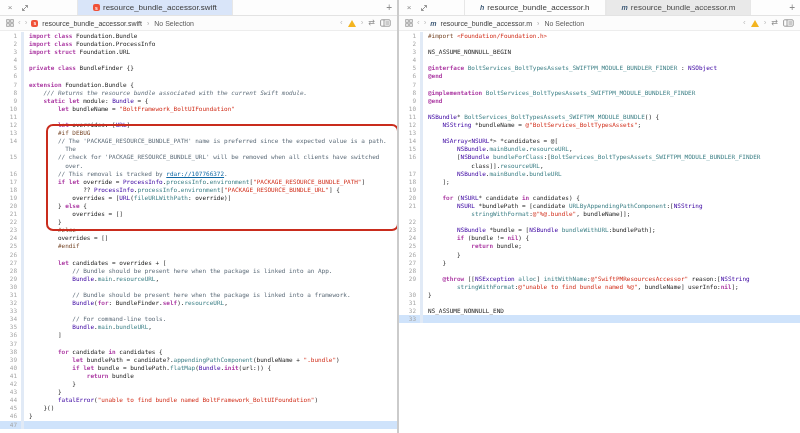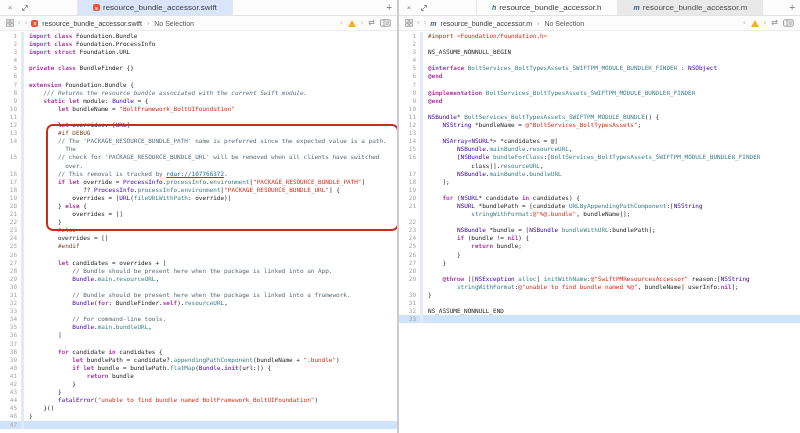--- a/index.html
+++ b/index.html
@@ -9,21 +9,21 @@
   #pane-left{left:0;width:397px;}
   #divider{position:absolute;left:397px;top:0;width:2px;height:433px;background:#cbcbcb;}
   #pane-right{left:399px;width:401px;}
 
   
   .tabbar{height:15px;display:flex;align-items:center;border-bottom:1px solid #e3e3e3;
           background:#fdfdfd;padding:0 5px;gap:5px;}
   .winbtn{width:10px;height:10px;display:inline-flex;align-items:center;justify-content:center;
           color:#8a8a8a;font-size:8px;cursor:default;flex:none;}
   .tabs{display:flex;height:15px;margin-left:42px;}
-  #pane-right .tabs{margin-left:42px;justify-content:center;}
+  #pane-right .tabs{margin-left:30px;justify-content:center;}
   .tab{display:flex;align-items:center;gap:3px;padding:0 15px;font-size:8px;color:#3c3c3c;
        height:15px;border-left:1px solid #e7e7e7;border-right:1px solid #e7e7e7;white-space:nowrap;}
   .tab.sel-foc{background:#d9e5f9;}
   .tab.sel-unf{background:#e9e9e9;color:#4a4a4a;}
   .plus{margin-left:auto;color:#8b8b8b;font-size:10px;line-height:10px;}
 
   
   .jumpbar{height:14px;display:flex;align-items:center;border-bottom:1px solid #ededed;
            background:#fcfcfc;padding:0 6px;gap:4px;font-size:7px;color:#4c4c4c;}
   .jb-chev{color:#bdbdbd;font-size:8px;line-height:8px;}

